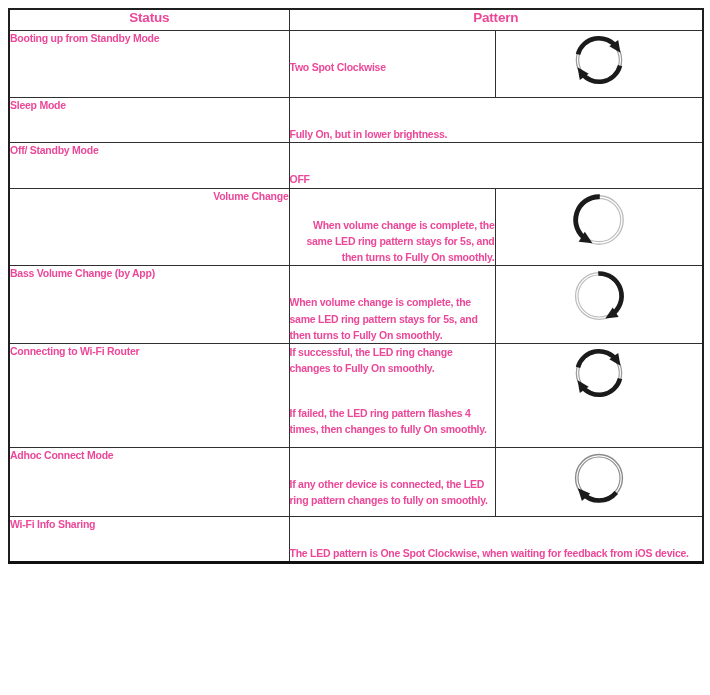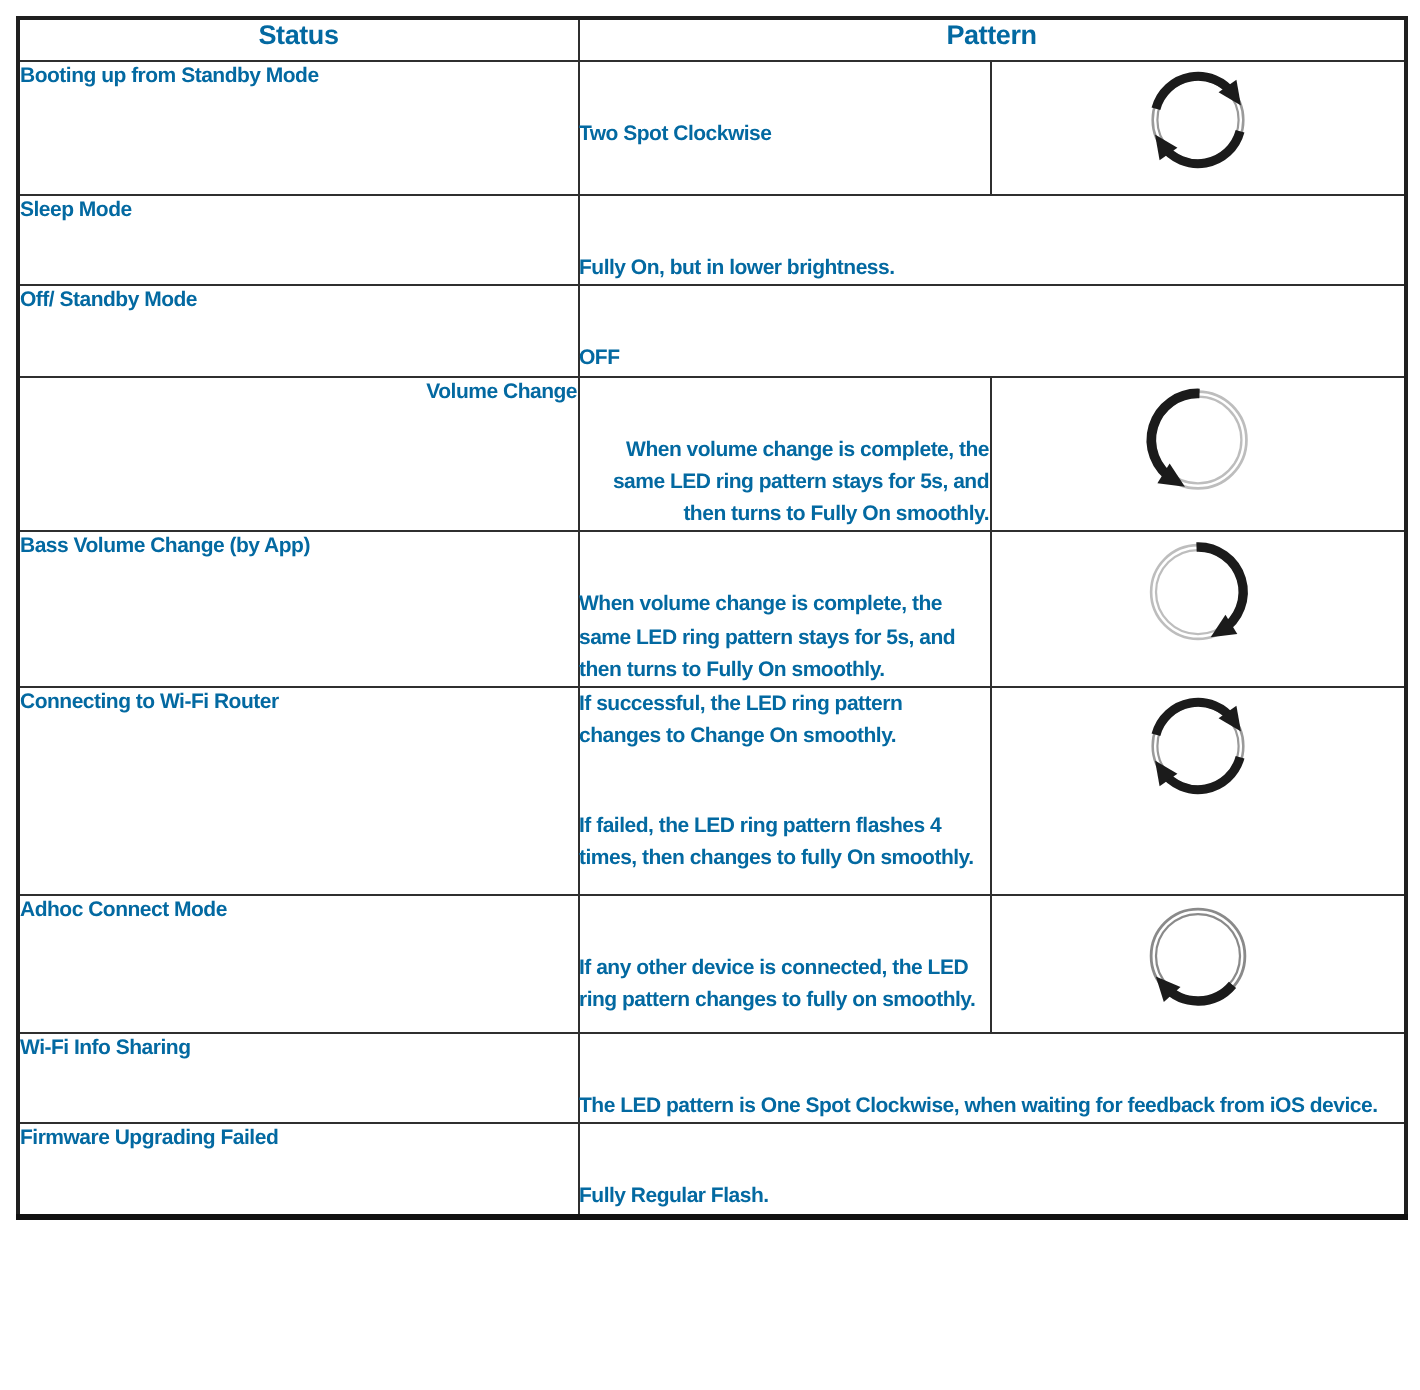--- a/index.html
+++ b/index.html
@@ -14,21 +14,21 @@
     table-layout:fixed;
     width:694px;
     border:2px solid #1f1f1f;
     border-bottom:3px solid #111111;
     background:#ffffff;
   }
   table.led-table th, table.led-table td{
     border:1.5px solid #2f2f2f;
     padding:0;
     vertical-align:top;
-    color:#0369a1;
+    color:#ec4899;
   }
   th.hdr{
     height:20px;
     font-size:13.5px;
     font-weight:bold;
     letter-spacing:-0.2px;
     text-align:center;
     vertical-align:middle;
   }
   td.status-cell{
@@ -142,21 +142,21 @@
                 <circle cx="32" cy="32" r="25" fill="none" stroke="#bdbdbd" stroke-width="1.4"></circle>
                 <circle cx="32" cy="32" r="22.4" fill="none" stroke="#bdbdbd" stroke-width="1.2"></circle>
                 <path d="M31.2,8 A24,24 0 0 1 44.7,52.4" fill="none" stroke="#1b1b1b" stroke-width="5" marker-end="url(#ah6)"></path>
               </svg>
             </div>
           </td>
         </tr>
         <tr style="height: 104px;">
           <td class="status-cell">Connecting to Wi-Fi Router</td>
           <td class="ptext-cell">
-            <p>If successful, the LED ring pattern changes to Change On smoothly.</p>
+            <p>If successful, the LED ring change changes to Fully On smoothly.</p>
             <p>If failed, the LED ring pattern flashes 4 times, then changes to fully On smoothly.</p>
           </td>
           <td class="picon-cell">
             <div class="icon-wrap">
               <svg width="58" height="58" viewBox="0 0 64 64">
                 <defs>
                   <marker id="ah7" markerUnits="userSpaceOnUse" markerWidth="16" markerHeight="16" refX="8" refY="8" orient="auto">
                     <path d="M2,2 L15,8 L2,14 Z" fill="#1b1b1b"></path>
                   </marker>
                 </defs>
@@ -185,23 +185,17 @@
                 <circle cx="32" cy="32" r="22.4" fill="none" stroke="#8a8a8a" stroke-width="1.2"></circle>
                 <path d="M50.4,47.4 A24,24 0 0 1 14.2,48.1" fill="none" stroke="#1b1b1b" stroke-width="5" marker-end="url(#ah8)"></path>
               </svg>
             </div>
           </td>
         </tr>
         <tr style="height: 22px;">
           <td class="status-cell">Wi-Fi Info Sharing</td>
           <td class="ptext-cell" colspan="2">
             <p>The LED pattern is One Spot Clockwise, when waiting for feedback from iOS device.</p>
-          </td>
-        </tr>
-        <tr style="height: 22px;">
-          <td class="status-cell">Firmware Upgrading Failed</td>
-          <td class="ptext-cell" colspan="2">
-            <p>Fully Regular Flash.</p>
           </td>
         </tr>
       </tbody>
   </table>
 </div>
 
 </body></html>

